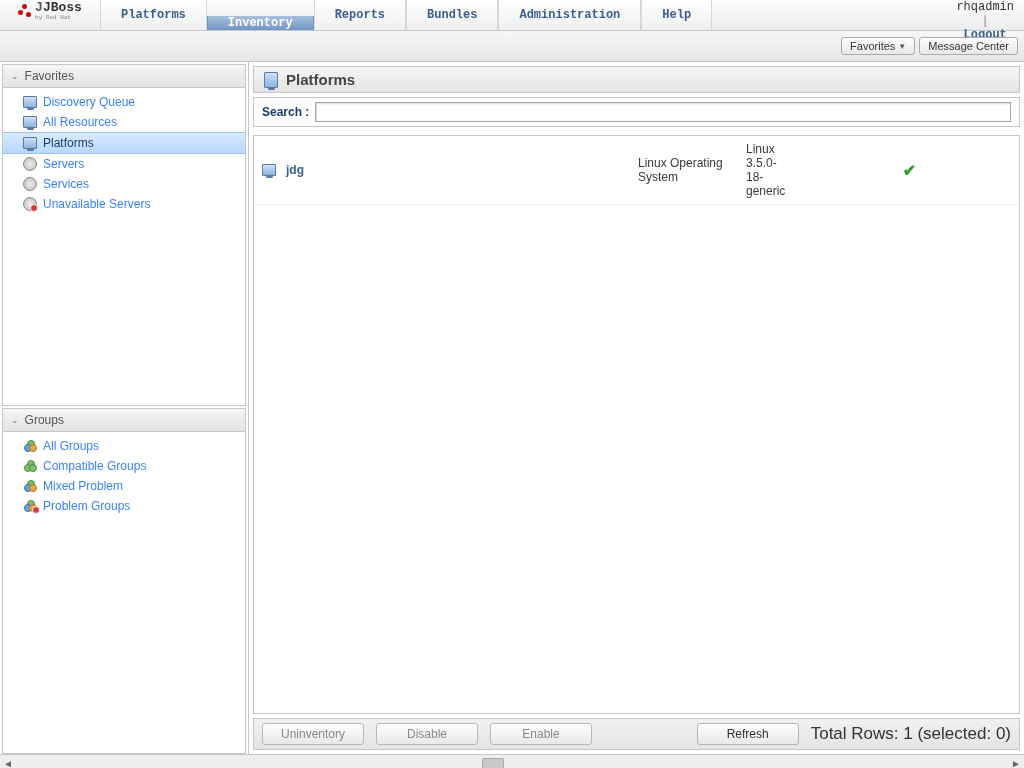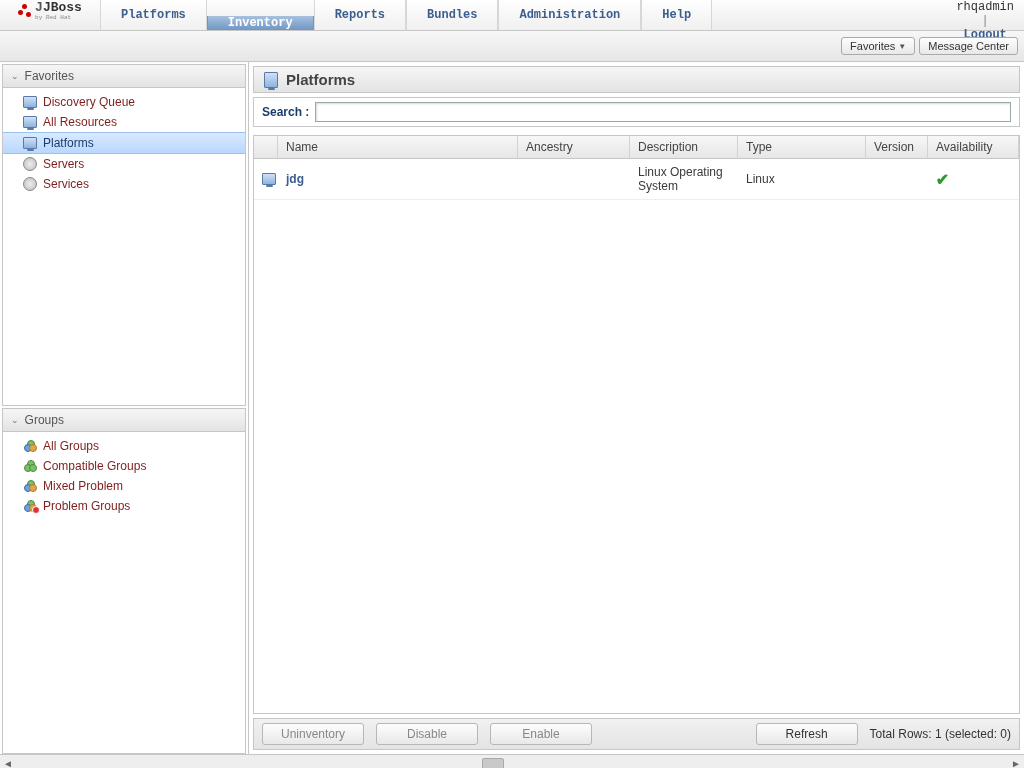--- a/index.html
+++ b/index.html
@@ -65,21 +65,21 @@
   .sidepanel.groups { flex: 1; }
   .panel-header {
     background: linear-gradient(#f6f6f6, #e3e3e3);
     border-bottom: 1px solid #c6c6c6; padding: 4px 8px;
     font-size: 12px; color: #555; display: flex; align-items: center; gap: 6px;
   }
   .chev { font-size: 9px; color:#777; }
   .tree { padding: 4px 0; }
   .tree-item {
     display: flex; align-items: center; gap: 6px;
-    padding: 3px 8px 3px 20px; cursor: pointer; color:#7f1d1d;
+    padding: 3px 8px 3px 20px; cursor: pointer; color:#3b82f6;
   }
   .tree-item.selected {
     background: linear-gradient(#d9eaff, #b9d7ff);
     border-top: 1px solid #9cc3f0; border-bottom: 1px solid #9cc3f0;
     color:#1a3e6a;
   }
   .ico { width: 14px; height: 14px; display:inline-flex; align-items:center; justify-content:center; }
   .ico-monitor {
     width: 13px; height: 10px; border: 1px solid #5a7aa5; border-radius: 1px;
     background: linear-gradient(#cfe1f7,#8fb3dd); position: relative;
@@ -146,21 +146,21 @@
   .footer-bar {
     margin: 4px; border:1px solid #c6c6c6;
     background: linear-gradient(#f1f1f1,#e4e4e4);
     padding:4px 8px; display:flex; align-items:center; gap:12px;
   }
   .footer-bar .wbtn {
     width:100px; text-align:center; background:linear-gradient(#fdfdfd,#e8e8e8);
     border:1px solid #b7b7b7; border-radius:3px; padding:3px 0; font-size:12px; color:#888;
   }
   .footer-bar .wbtn.enabled { color:#333; cursor:pointer; }
-  .footer-status { margin-left:auto; color:#333; font-size:12px; }
+  .footer-status { margin-left:auto; color:#333; font-size:17px; }
   .hscroll {
     height:16px; background:#eee; border-top:1px solid #c6c6c6;
     display:flex; align-items:center; position:relative;
   }
   .hscroll .arrow { width:16px; text-align:center; color:#666; font-size:10px; }
   .hscroll .track { flex:1; position:relative; height:14px; }
   .hscroll .thumb { position:absolute; left:47%; top:2px; width:20px; height:10px; background:#c9c9c9; border:1px solid #aaa; border-radius:2px; }
 </style>
 </head>
 <body>
@@ -231,20 +231,26 @@
               <span class="ico-gear"></span>
             </span>
           <span>Servers</span>
         </div>
         <div class="tree-item">
           <span class="ico">
               <span class="ico-gear"></span>
             </span>
           <span>Services</span>
         </div>
+        <div class="tree-item">
+          <span class="ico">
+              <span class="ico-gear red"></span>
+            </span>
+          <span>Unavailable Servers</span>
+        </div>
       </div>
     </div>
 
     <div class="sidepanel groups">
       <div class="panel-header">
         <span class="chev">⌄</span>
         <span>Groups</span>
       </div>
       <div class="tree">
         <div class="tree-item">
@@ -298,42 +304,33 @@
         </span>
       <span class="ttl">Platforms</span>
     </div>
 
     <div class="search-row">
       <label>Search :</label>
       <input type="text" value="" style="">
     </div>
 
     <div class="grid-wrap">
-      <div class="grid-head">
-        <div class="gh col-chk"></div>
-        <div class="gh col-name">Name</div>
-        <div class="gh col-anc">Ancestry</div>
-        <div class="gh col-desc">Description</div>
-        <div class="gh col-type">Type</div>
-        <div class="gh col-ver">Version</div>
-        <div class="gh col-avl">Availability</div>
-      </div>
       <div class="grid-body">
         <div class="grid-row">
           <div class="gc col-chk">
             <span class="ico">
                 <span class="ico-monitor"></span>
               </span>
           </div>
           <div class="gc col-name">
             <a href="#">jdg</a>
           </div>
           <div class="gc col-anc"></div>
           <div class="gc col-desc">Linux Operating System</div>
-          <div class="gc col-type">Linux</div>
+          <div class="gc col-ver">Linux 3.5.0-18-generic</div>
           <div class="gc col-avl">
             <span class="check">✔</span>
           </div>
         </div>
       </div>
     </div>
 
     <div class="footer-bar">
       <div class="wbtn">Uninventory</div>
       <div class="wbtn">Disable</div>

